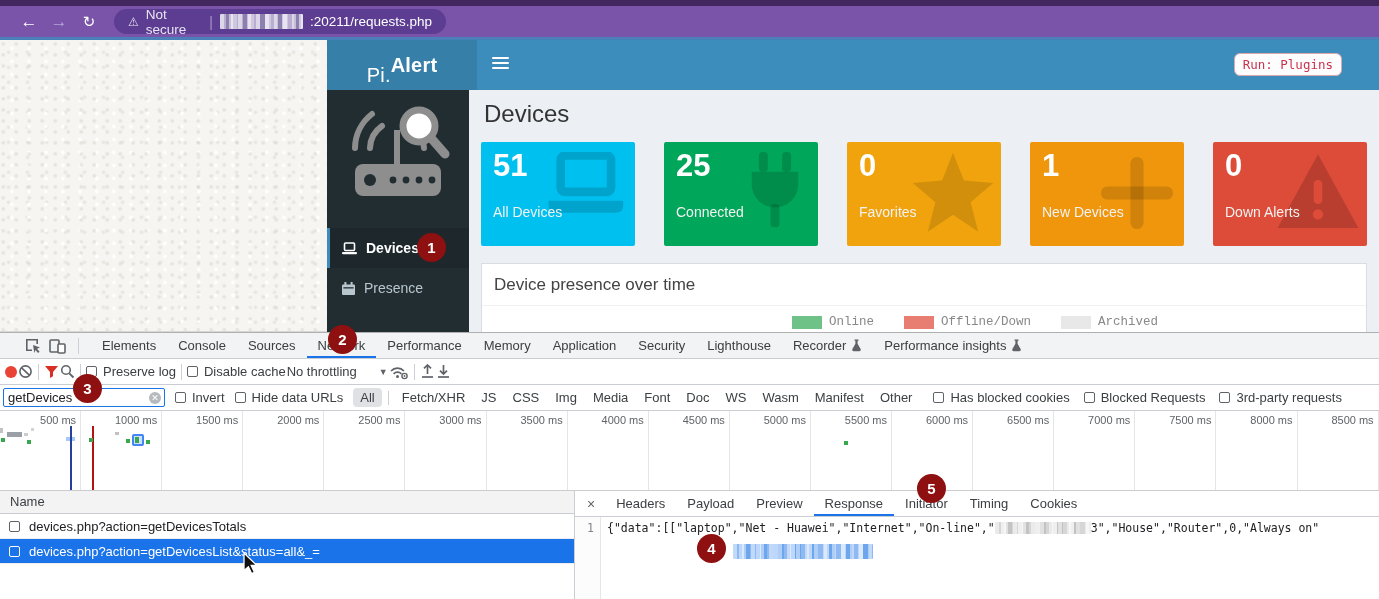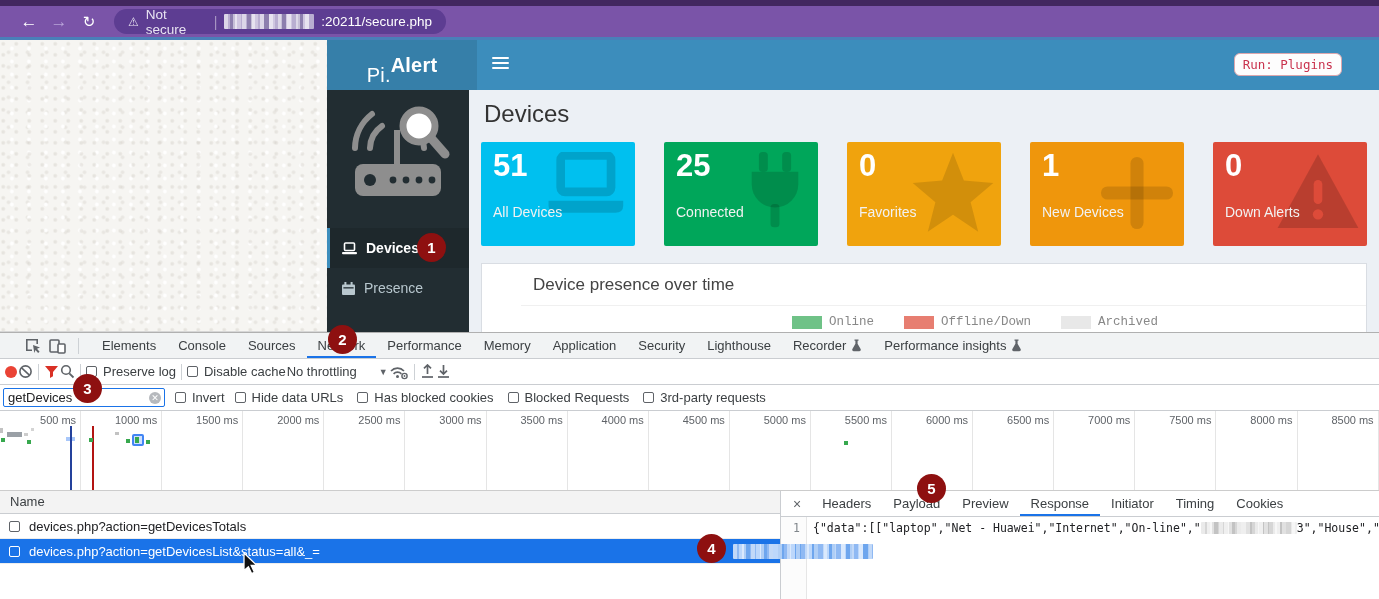--- a/index.html
+++ b/index.html
@@ -60,21 +60,21 @@
 
   .content { flex:1; background:#ecf0f5; padding-top:4px; }
   .page-title { margin:6px 0 0 15px; font-size:24px; font-weight:400; color:#333; }
   .cards { display:flex; gap:29px; margin:14px 12px 0; }
   .card { width:154px; height:104px; border-radius:2px; color:#fff; position:relative; overflow:hidden; }
   .card-value { font-size:31px; font-weight:700; margin:6px 0 0 12px; position:relative; z-index:2; }
   .card-label { position:absolute; left:12px; bottom:26px; font-size:14px; color:#f2f2f2; z-index:2; }
   .card-icon { position:absolute; right:6px; top:10px; z-index:1; }
 
   .panel { margin:17px 12px 0; background:#fff; border:1px solid #d9dde3; height:120px; }
-  .panel-title { padding:11px 12px 10px; font-size:17px; color:#444; border-bottom:1px solid #f0f0f0;margin-left:39px; }
+  .panel-title { padding:11px 12px 10px; font-size:17px; color:#444; border-bottom:1px solid #f0f0f0; }
   .legend { display:flex; align-items:center; justify-content:center; gap:12px; padding-top:9px; margin-left:120px;font-family:Liberation Mono, monospace; }
   .legend-item { display:flex; align-items:center; gap:7px; color:#888; font-size:12.5px; margin-right:18px; }
   .legend-swatch { width:30px; height:13px; }
 
   
   .devtools { position:absolute; left:0; top:332px; width:1379px; height:267px; background:#fff;
     border-top:1px solid #b0b0b0; color:#3c4043; font-size:13px; }
   .dt-row { display:flex; align-items:center; border-bottom:1px solid #cacdd1; }
   .dt-tabs { height:26px; background:#f1f3f4; padding-left:22px; }
   .dt-icons { display:flex; align-items:center; gap:8px; padding:0 8px 0 2px; }
@@ -101,21 +101,21 @@
 
   .dt-timeline { position:relative; height:80px; border-bottom:1px solid #ccc; overflow:hidden; }
   .ruler { display:flex; height:100%; }
   .tick { width:81.1px; flex:none; border-right:1px solid #e5e5e5; font-size:11px; color:#5f6368;
     text-align:right; padding:3px 4px 0 0; }
   .wf-mark { position:absolute; }
   .wf-selected { border:2px solid #4285f4; background:#cfe0fb; border-radius:2px; }
   .wf-selected::after { content:""; position:absolute; left:1px; top:1px; width:4px; height:6px; background:#37a84e; }
 
   .dt-bottom { display:flex; height:109px; }
-  .req-pane { width:781px; border-right:1px solid #cacdd1; }
+  .req-pane { width:575px; border-right:1px solid #cacdd1; }
   .req-header { height:23px; background:#f3f3f3; border-bottom:1px solid #cacdd1; line-height:22px;
     padding-left:10px; color:#3c4043; }
   .req-row { height:25px; display:flex; align-items:center; gap:9px; padding-left:9px;
     border-bottom:1px solid #ededed; color:#202124; cursor:pointer; white-space:nowrap; }
   .req-row.selected { background:#1a73e8; color:#fff; position:relative; }
   .req-row.selected .cb { border-color:#fff; background:transparent; }
   .req-row.selected .redact-row { position:absolute; left:733px; top:5px; }
 
   .resp-pane { flex:1; overflow:hidden; }
   .resp-tabs { height:26px; padding-left:2px; }
@@ -139,21 +139,21 @@
   <div class="topstrip"></div>
   <div class="btoolbar">
     <div class="nav-btn">←</div>
     <div class="nav-btn fwd">→</div>
     <div class="nav-btn" style="font-size:15px;">↻</div>
     <div class="addr-pill">
       <span style="font-size:12px;">⚠</span>
       <span>Not secure</span>
       <span class="addr-sep">|</span>
       <span class="redact redact-url"></span>
-      <span style="color:#fff;">:20211/secure.php</span>
+      <span style="color:#fff;">:20211/requests.php</span>
     </div>
   </div>
   <div class="bluestrip"></div>
 </div>
 
 <div class="desktop"></div>
 
 <div class="app">
   <div class="app-header">
     <div class="brand">
@@ -368,20 +368,35 @@
       <span class="clear-x">✕</span>
     </div>
     <label class="cb-label">
       <span class="cb"></span>
       <span>Invert</span>
     </label>
     <label class="cb-label">
       <span class="cb"></span>
       <span>Hide data URLs</span>
     </label>
+    <div class="pills">
+        <div class="pill active">All</div>
+        <div class="pill-sep"></div>
+        <div class="pill">Fetch/XHR</div>
+        <div class="pill">JS</div>
+        <div class="pill">CSS</div>
+        <div class="pill">Img</div>
+        <div class="pill">Media</div>
+        <div class="pill">Font</div>
+        <div class="pill">Doc</div>
+        <div class="pill">WS</div>
+        <div class="pill">Wasm</div>
+        <div class="pill">Manifest</div>
+        <div class="pill">Other</div>
+      </div>
     <div class="pills" style="gap:14px; margin-left:4px;">
         <label class="cb-label">
           <span class="cb"></span>
           <span>Has blocked cookies</span>
         </label>
         <label class="cb-label">
           <span class="cb"></span>
           <span>Blocked Requests</span>
         </label>
         <label class="cb-label">

